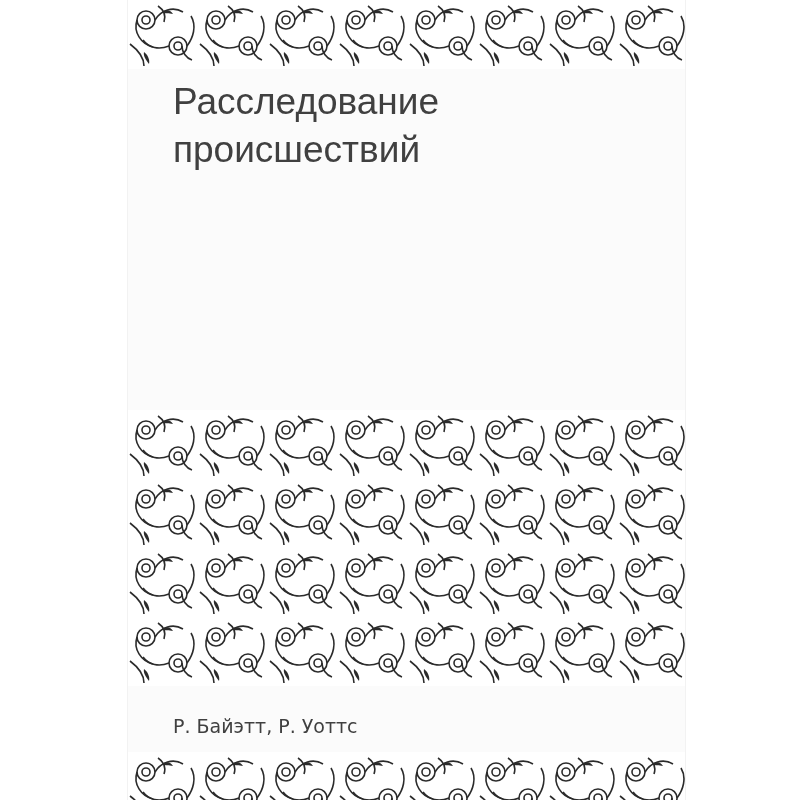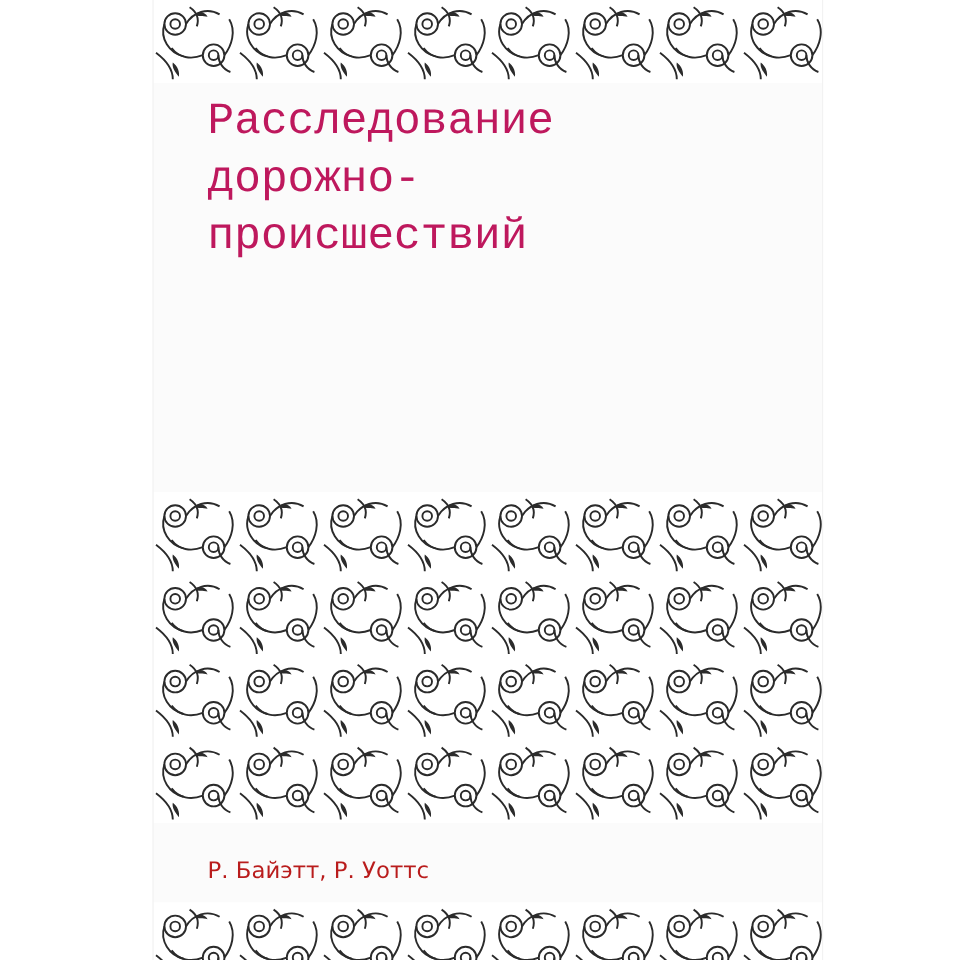--- a/index.html
+++ b/index.html
@@ -58,41 +58,41 @@
   #band-bottom { top: 752px; height: 48px; }
 
   .title-block {
     position: absolute;
     left: 45px;
     top: 78px;
     width: 480px;
   }
 
   .title-line {
-    font-family: Liberation Mono, monospace;
+    font-family: Liberation Sans, sans-serif;
     font-size: 37px;
     line-height: 48px;
-    color: #be185d;
+    color: #404040;
     font-weight: 400;
     letter-spacing: 0px;
     white-space: pre;
   }
 
   .authors-block {
     position: absolute;
     left: 45px;
     top: 713px;
     width: 480px;
   }
 
   .authors-text {
     font-family: "DejaVu Sans", sans-serif;
     font-size: 19px;
     line-height: 26px;
-    color: #b91c1c;
+    color: #404040;
     white-space: pre;
   }
 </style>
 </head>
 <body>
 
 <div id="book-cover">
   <div class="page">
 
     <div class="ornament-band" id="band-top">
@@ -240,21 +240,20 @@
           <g fill="#2b2b2b">
             <path d="M34 12c4-3 9-2 11 2-4-1-8 0-11-2z"></path>
             <path d="M16 52c4 3 6 8 5 12-3-4-6-8-5-12z"></path>
           </g>
         </svg>
       </span>
     </div>
 
     <div class="title-block">
       <div class="title-line">Расследование</div>
-      <div class="title-line">дорожно-</div>
       <div class="title-line">происшествий</div>
     </div>
 
     <div class="ornament-band" id="band-middle">
       <span class="tile-row">
         <svg width="70" height="69" viewBox="0 0 70 69">
           <g fill="none" stroke="#2b2b2b" stroke-width="1.6">
             <circle cx="18" cy="20" r="9"></circle>
               <circle cx="18" cy="20" r="4"></circle>
             <path d="M27 20c6-10 18-14 28-8"></path>

